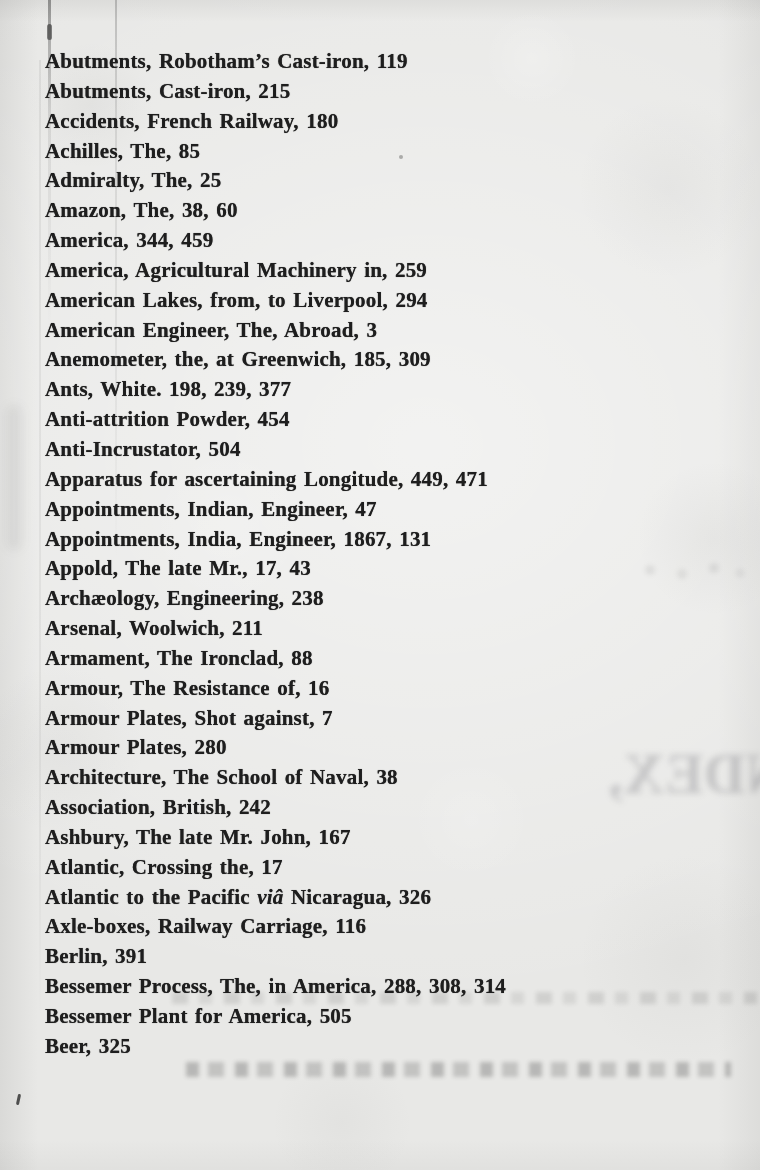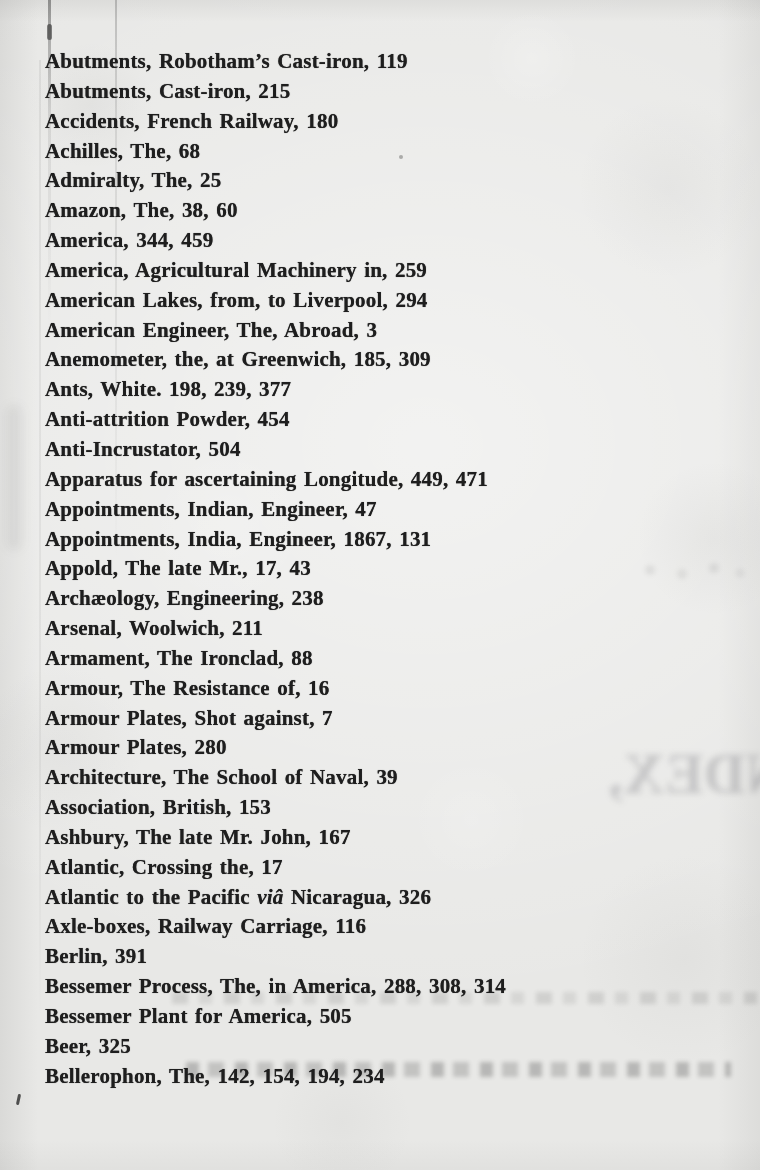--- a/index.html
+++ b/index.html
@@ -92,46 +92,45 @@
   <div class="smear smear-2"></div>
   <div class="ghost-dots"></div>
 
   <div class="stray-tick"></div>
   <div class="stray-dot"></div>
 
   <div class="index-list">
       <div class="line">Abutments, Robotham’s Cast-iron, 119</div>
       <div class="line">Abutments, Cast-iron, 215</div>
       <div class="line">Accidents, French Railway, 180</div>
-      <div class="line">Achilles, The, 68</div>
+      <div class="line">Achilles, The, 85</div>
       <div class="line">Admiralty, The, 25</div>
       <div class="line">Amazon, The, 38, 60</div>
       <div class="line">America, 344, 459</div>
       <div class="line">America, Agricultural Machinery in, 259</div>
       <div class="line">American Lakes, from, to Liverpool, 294</div>
       <div class="line">American Engineer, The, Abroad, 3</div>
       <div class="line">Anemometer, the, at Greenwich, 185, 309</div>
       <div class="line">Ants, White. 198, 239, 377</div>
       <div class="line">Anti-attrition Powder, 454</div>
       <div class="line">Anti-Incrustator, 504</div>
       <div class="line">Apparatus for ascertaining Longitude, 449, 471</div>
       <div class="line">Appointments, Indian, Engineer, 47</div>
       <div class="line">Appointments, India, Engineer, 1867, 131</div>
       <div class="line">Appold, The late Mr., 17, 43</div>
       <div class="line">Archæology, Engineering, 238</div>
       <div class="line">Arsenal, Woolwich, 211</div>
       <div class="line">Armament, The Ironclad, 88</div>
       <div class="line">Armour, The Resistance of, 16</div>
       <div class="line">Armour Plates, Shot against, 7</div>
       <div class="line">Armour Plates, 280</div>
-      <div class="line">Architecture, The School of Naval, 39</div>
-      <div class="line">Association, British, 153</div>
+      <div class="line">Architecture, The School of Naval, 38</div>
+      <div class="line">Association, British, 242</div>
       <div class="line">Ashbury, The late Mr. John, 167</div>
       <div class="line">Atlantic, Crossing the, 17</div>
       <div class="line">Atlantic to the Pacific <i>viâ</i> Nicaragua, 326</div>
       <div class="line">Axle-boxes, Railway Carriage, 116</div>
       <div class="line">Berlin, 391</div>
       <div class="line">Bessemer Process, The, in America, 288, 308, 314</div>
       <div class="line">Bessemer Plant for America, 505</div>
       <div class="line">Beer, 325</div>
-      <div class="line">Bellerophon, The, 142, 154, 194, 234</div>
     </div>
 </div>
 
 </body></html>

